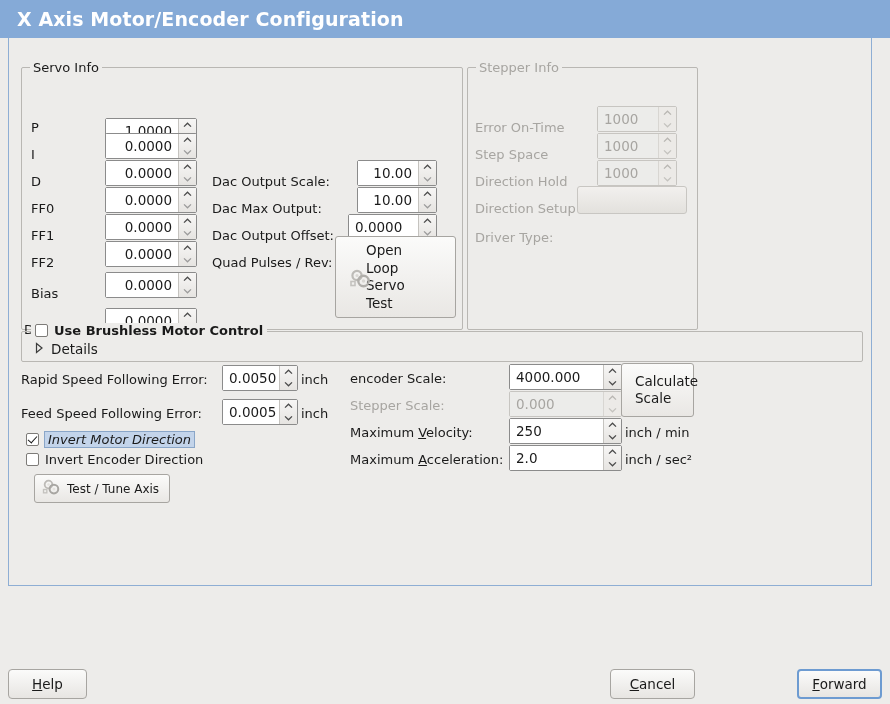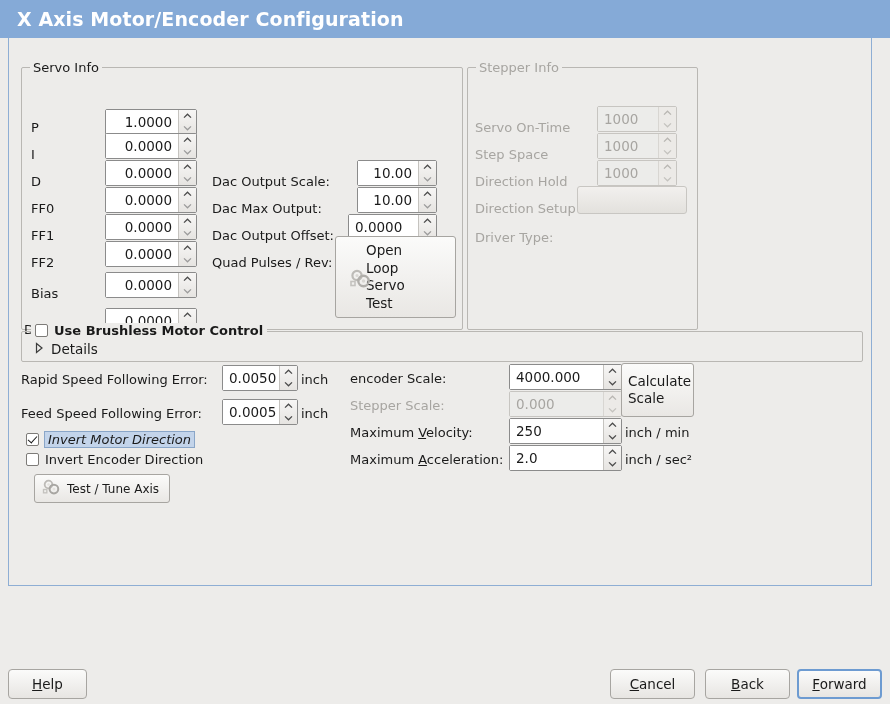--- a/index.html
+++ b/index.html
@@ -168,21 +168,21 @@
     padding: 0 10px 0 8px;
   }
   .btn-olst .txt {
     margin-left: 22px;
     line-height: 17.5px;
     text-align: left;
     font-size: 13.5px;
   }
   .btn-calc {
     justify-content: flex-start;
-    padding-left: 6px;
+    padding-left: 13px;
   }
   .btn-calc .txt { line-height: 17px; text-align: left; font-size: 13.5px; }
   .btn-tta { justify-content: flex-start; padding-left: 6px; }
   .btn-tta .txt { margin-left: 6px; font-size: 12px; }
 
   
   .cbrow {
     position: absolute;
     display: flex;
     align-items: center;
@@ -268,21 +268,21 @@
 
   <span class="lbl" style="left:22px; top:82px;">P</span>
   <span class="lbl" style="left:22px; top:109px;">I</span>
   <span class="lbl" style="left:22px; top:136px;">D</span>
   <span class="lbl" style="left:22px; top:163px;">FF0</span>
   <span class="lbl" style="left:22px; top:190px;">FF1</span>
   <span class="lbl" style="left:22px; top:217px;">FF2</span>
   <span class="lbl" style="left:22px; top:248px;">Bias</span>
   <span class="lbl" style="left:15px; top:284px;">Deadband</span>
 
-  <div class="spin right" style="left:96px; top:71px; width:92px;">
+  <div class="spin right" style="left:96px; top:80px; width:92px;">
     <span class="val">1.0000</span>
     <span class="btns">
       <span class="ar">
           <svg width="9" height="6" viewBox="0 0 9 6">
             <path d="M1 4.6 L4.5 1.2 L8 4.6" fill="none" stroke="#4a4a4a" stroke-width="1.3"></path>
           </svg>
         </span>
       <span class="ar">
           <svg width="9" height="6" viewBox="0 0 9 6">
             <path d="M1 1.4 L4.5 4.8 L8 1.4" fill="none" stroke="#9b9b9b" stroke-width="1.3"></path>
@@ -463,21 +463,21 @@
       <span>Loop</span><br>
       <span>Servo</span><br>
       <span>Test</span>
     </span>
   </div>
 
   <div class="groupbox disabled" style="left:458px; top:29px; width:231px; height:263px;">
     <span class="gb-title">Stepper Info</span>
   </div>
 
-  <span class="lbl dis" style="left:466px; top:82px;">Servo On-Time</span>
+  <span class="lbl dis" style="left:466px; top:82px;">Error On-Time</span>
   <span class="lbl dis" style="left:466px; top:109px;">Step Space</span>
   <span class="lbl dis" style="left:466px; top:136px;">Direction Hold</span>
   <span class="lbl dis" style="left:466px; top:163px;">Direction Setup</span>
   <span class="lbl dis" style="left:466px; top:192px;">Driver Type:</span>
 
   <div class="spin left disabled" style="left:588px; top:68px; width:80px;">
     <span class="val">1000</span>
     <span class="btns">
       <span class="ar">
           <svg width="9" height="6" viewBox="0 0 9 6">
@@ -693,19 +693,16 @@
 
 </div>
 
 <div class="bottombar">
   <div class="bbtn" style="left:8px; top:17px; width:79px;">
     <span><span class="mn">H</span><span>elp</span></span>
   </div>
   <div class="bbtn" style="left:610px; top:17px; width:85px;">
     <span><span class="mn">C</span><span>ancel</span></span>
   </div>
-  <div class="bbtn" style="left:705px; top:17px; width:85px;">
-    <span><span class="mn">B</span><span>ack</span></span>
-  </div>
   <div class="bbtn focus" style="left:797px; top:17px; width:85px;">
     <span><span class="mn">F</span><span>orward</span></span>
   </div>
 </div>
 
 </body></html>

